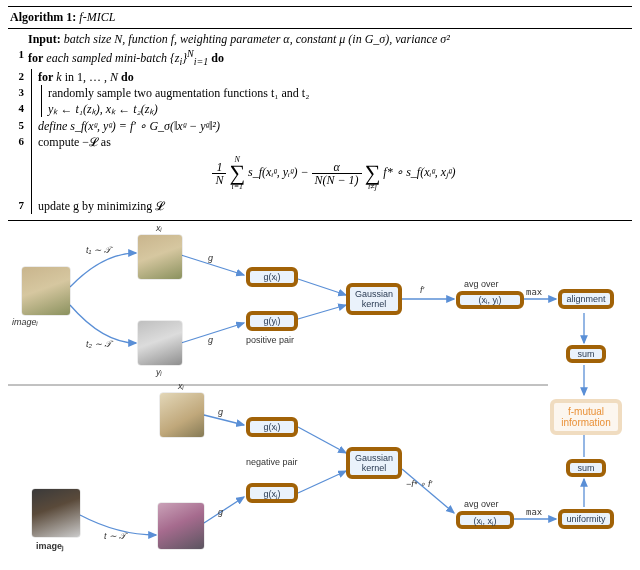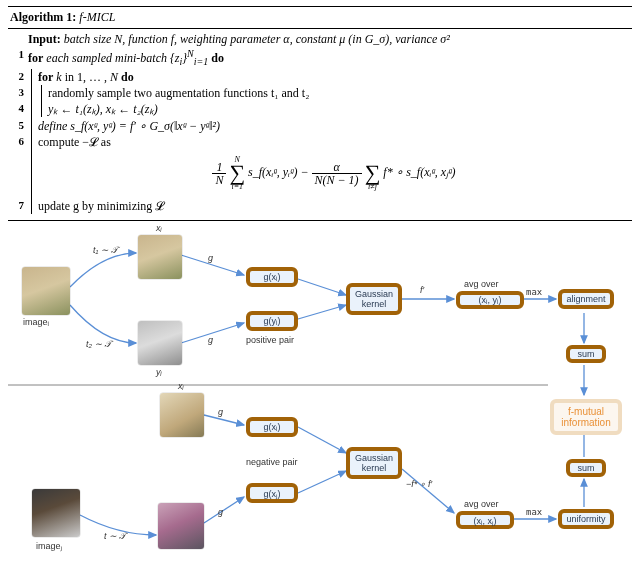--- a/index.html
+++ b/index.html
@@ -220,29 +220,29 @@
 
     <path class="arrow" d="M196,180 L236,190"></path>
     <path class="arrow" d="M196,288 L236,262"></path>
 
     <path class="arrow" d="M72,280 Q110,300 148,300"></path>
 
     <line class="hline" x1="0" y1="150" x2="540" y2="150"></line>
   </svg>
 
   <div class="img dog" style="left:14px; top:32px; width:48px; height:48px;"></div>
-  <div class="plainlabel" style="left:15px; top:82px;">imageᵢ</div>
+  <div class="plainlabel" style="left:4px; top:82px;font-style:italic;">imageᵢ</div>
 
   <div class="img dog" style="left:130px; top:0px; width:44px; height:44px;"></div>
   <div class="plainlabel italic" style="left:148px; top:-2px; top:0px; transform:translateY(-12px);">xᵢ</div>
 
   <div class="img dog-gray" style="left:130px; top:86px; width:44px; height:44px;"></div>
   <div class="plainlabel italic" style="left:148px; top:132px;">yᵢ</div>
 
-  <div class="plainlabel italic" style="left:85px; top:10px;">t₁ ∼ 𝒯</div>
+  <div class="plainlabel italic" style="left:78px; top:10px;">t₁ ∼ 𝒯</div>
   <div class="plainlabel italic" style="left:78px; top:104px;">t₂ ∼ 𝒯</div>
 
   <div class="plainlabel italic" style="left:200px; top:18px;">g</div>
   <div class="plainlabel italic" style="left:200px; top:100px;">g</div>
 
   <div class="node-box" style="left:238px; top:32px; width:52px; height:20px;">g(xᵢ)</div>
   <div class="node-box" style="left:238px; top:76px; width:52px; height:20px;">g(yᵢ)</div>
   <div class="plainlabel" style="left:238px; top:100px;">positive pair</div>
 
   <div class="node-box" style="left:338px; top:48px; width:56px; height:32px; white-space:pre-line;">Gaussian
@@ -256,21 +256,21 @@
   <div class="node-box" style="left:550px; top:54px; width:56px; height:20px;">alignment</div>
   <div class="node-box" style="left:558px; top:110px; width:40px; height:18px;">sum</div>
   <div class="node-box fmi" style="left:542px; top:164px; width:72px; height:36px; font-size:10px;">f-mutual information</div>
   <div class="node-box" style="left:558px; top:224px; width:40px; height:18px;">sum</div>
   <div class="node-box" style="left:550px; top:274px; width:56px; height:20px;">uniformity</div>
 
   <div class="img dog-tight" style="left:152px; top:158px; width:44px; height:44px;"></div>
   <div class="plainlabel italic" style="left:170px; top:156px; transform:translateY(-10px);">xᵢ</div>
 
   <div class="img cat" style="left:24px; top:254px; width:48px; height:48px;"></div>
-  <div class="plainlabel" style="left:28px; top:304px;">imageⱼ</div>
+  <div class="plainlabel" style="left:28px; top:304px;font-weight:bold;">imageⱼ</div>
   <div class="plainlabel italic" style="left:96px; top:296px;">t ∼ 𝒯</div>
 
   <div class="img cat-aug" style="left:150px; top:268px; width:46px; height:46px;"></div>
   <div class="plainlabel italic" style="left:168px; top:335px;">xⱼ</div>
 
   <div class="plainlabel italic" style="left:210px; top:172px;">g</div>
   <div class="plainlabel italic" style="left:210px; top:272px;">g</div>
 
   <div class="node-box" style="left:238px; top:182px; width:52px; height:20px;">g(xᵢ)</div>
   <div class="node-box" style="left:238px; top:248px; width:52px; height:20px;">g(xⱼ)</div>

